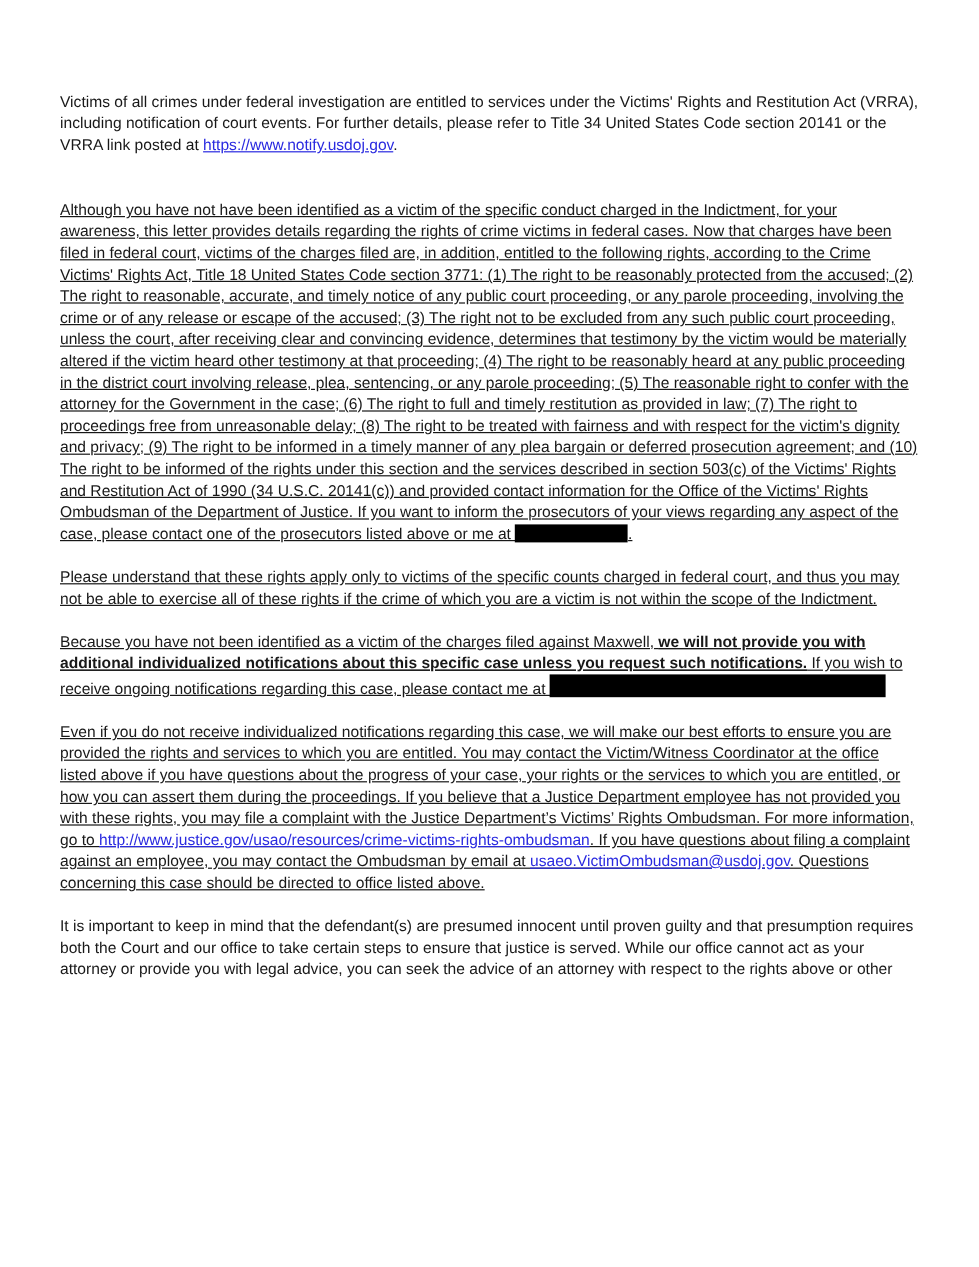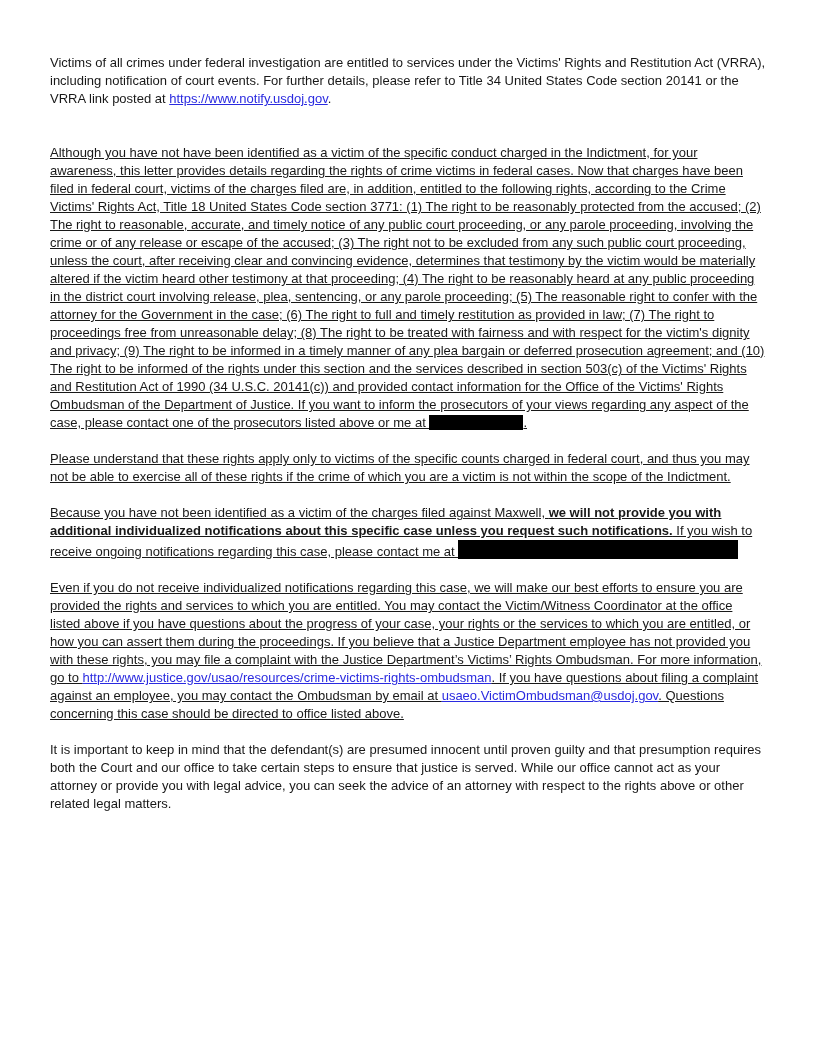--- a/index.html
+++ b/index.html
@@ -7,21 +7,21 @@
     padding: 0;
     background: #ffffff;
   }
   .page {
     position: relative;
     width: 816px;
     height: 820px;
     margin: 0 auto;
     background: #ffffff;
     box-sizing: border-box;
-    padding: 54px 50px 0 50px;
+    padding: 76px 50px 0 50px;
     overflow: hidden;
     font-family: "Liberation Sans", "DejaVu Sans", sans-serif;
     font-size: 13px;
     line-height: 18px;
     color: #181818;
     text-align: left;
   }
   .para, .heading {
     margin: 0;
     padding: 0;

